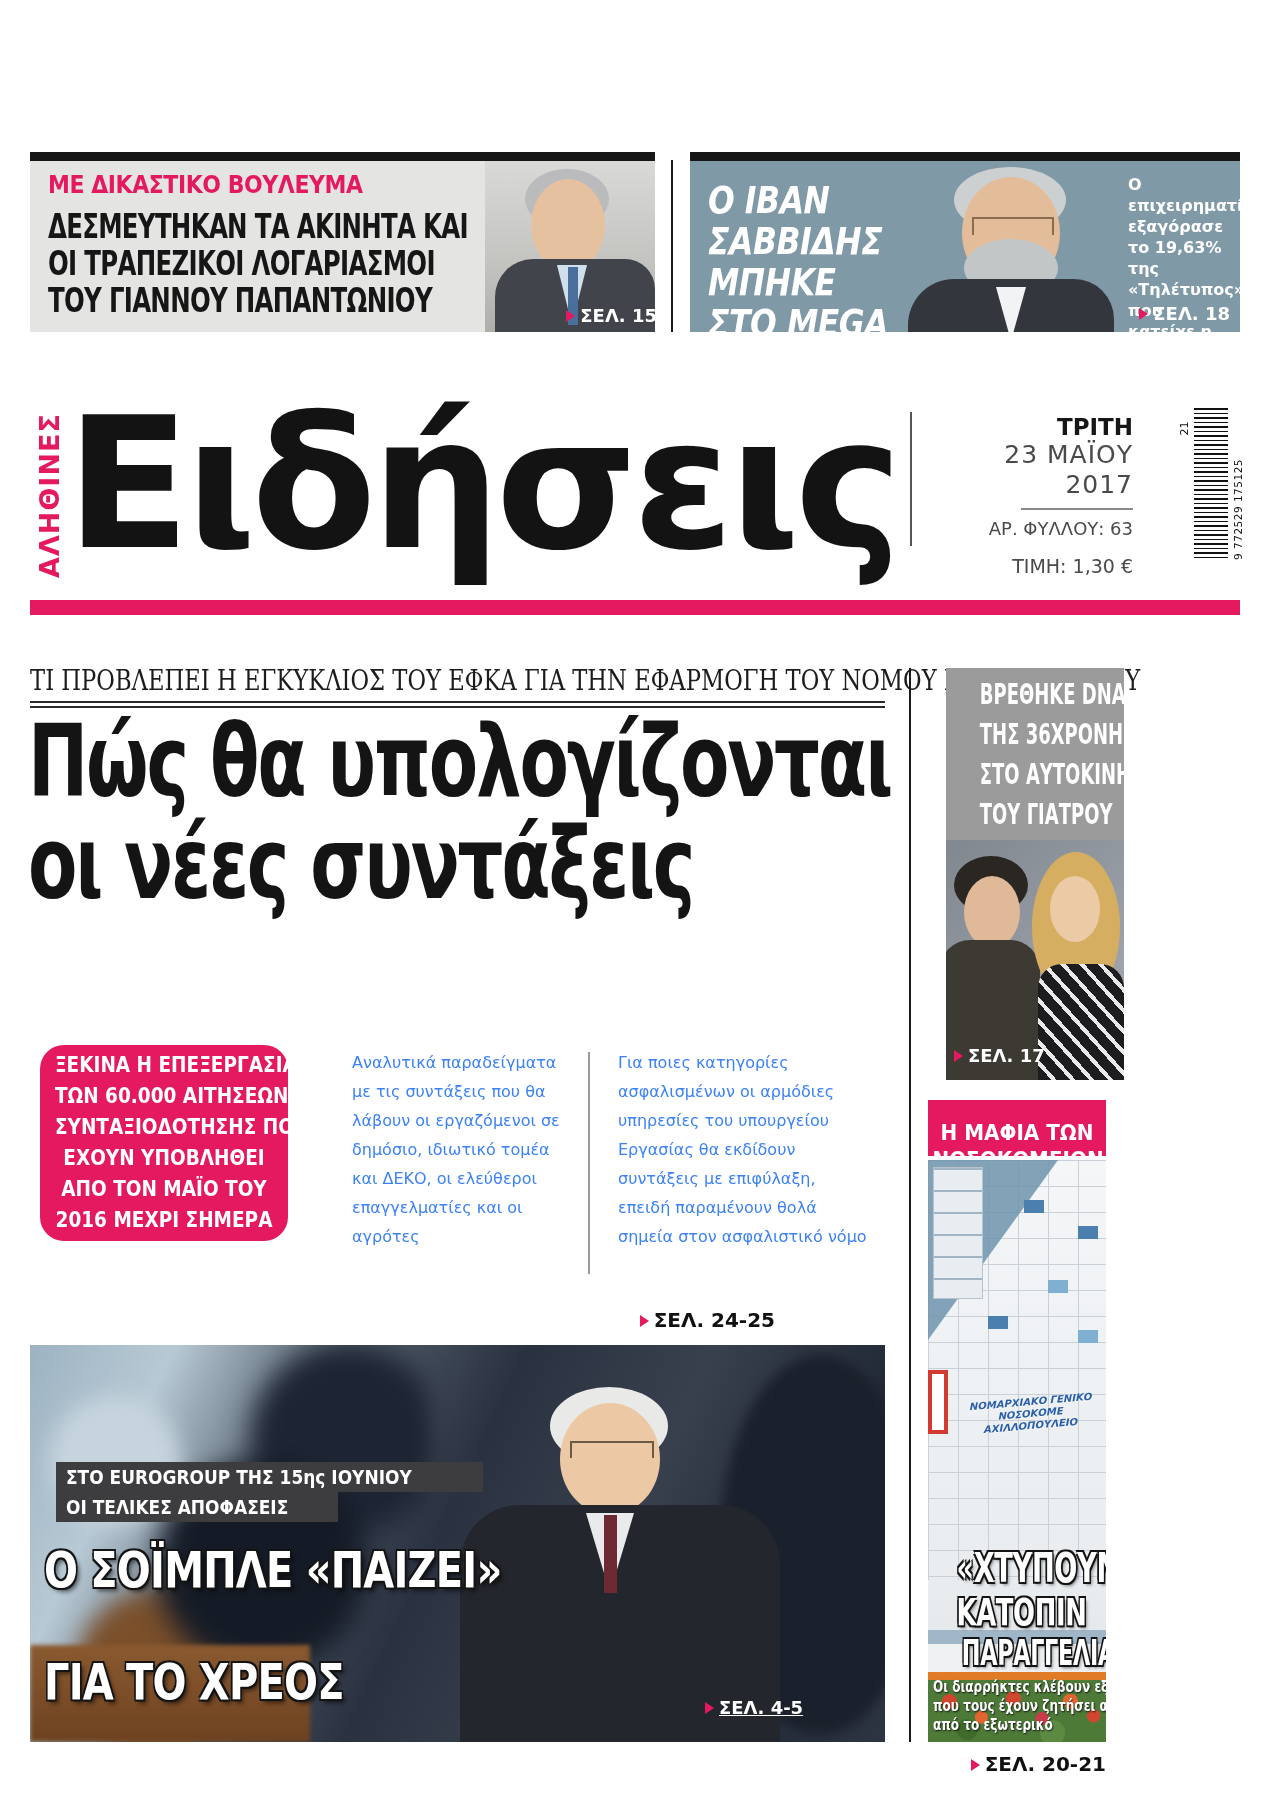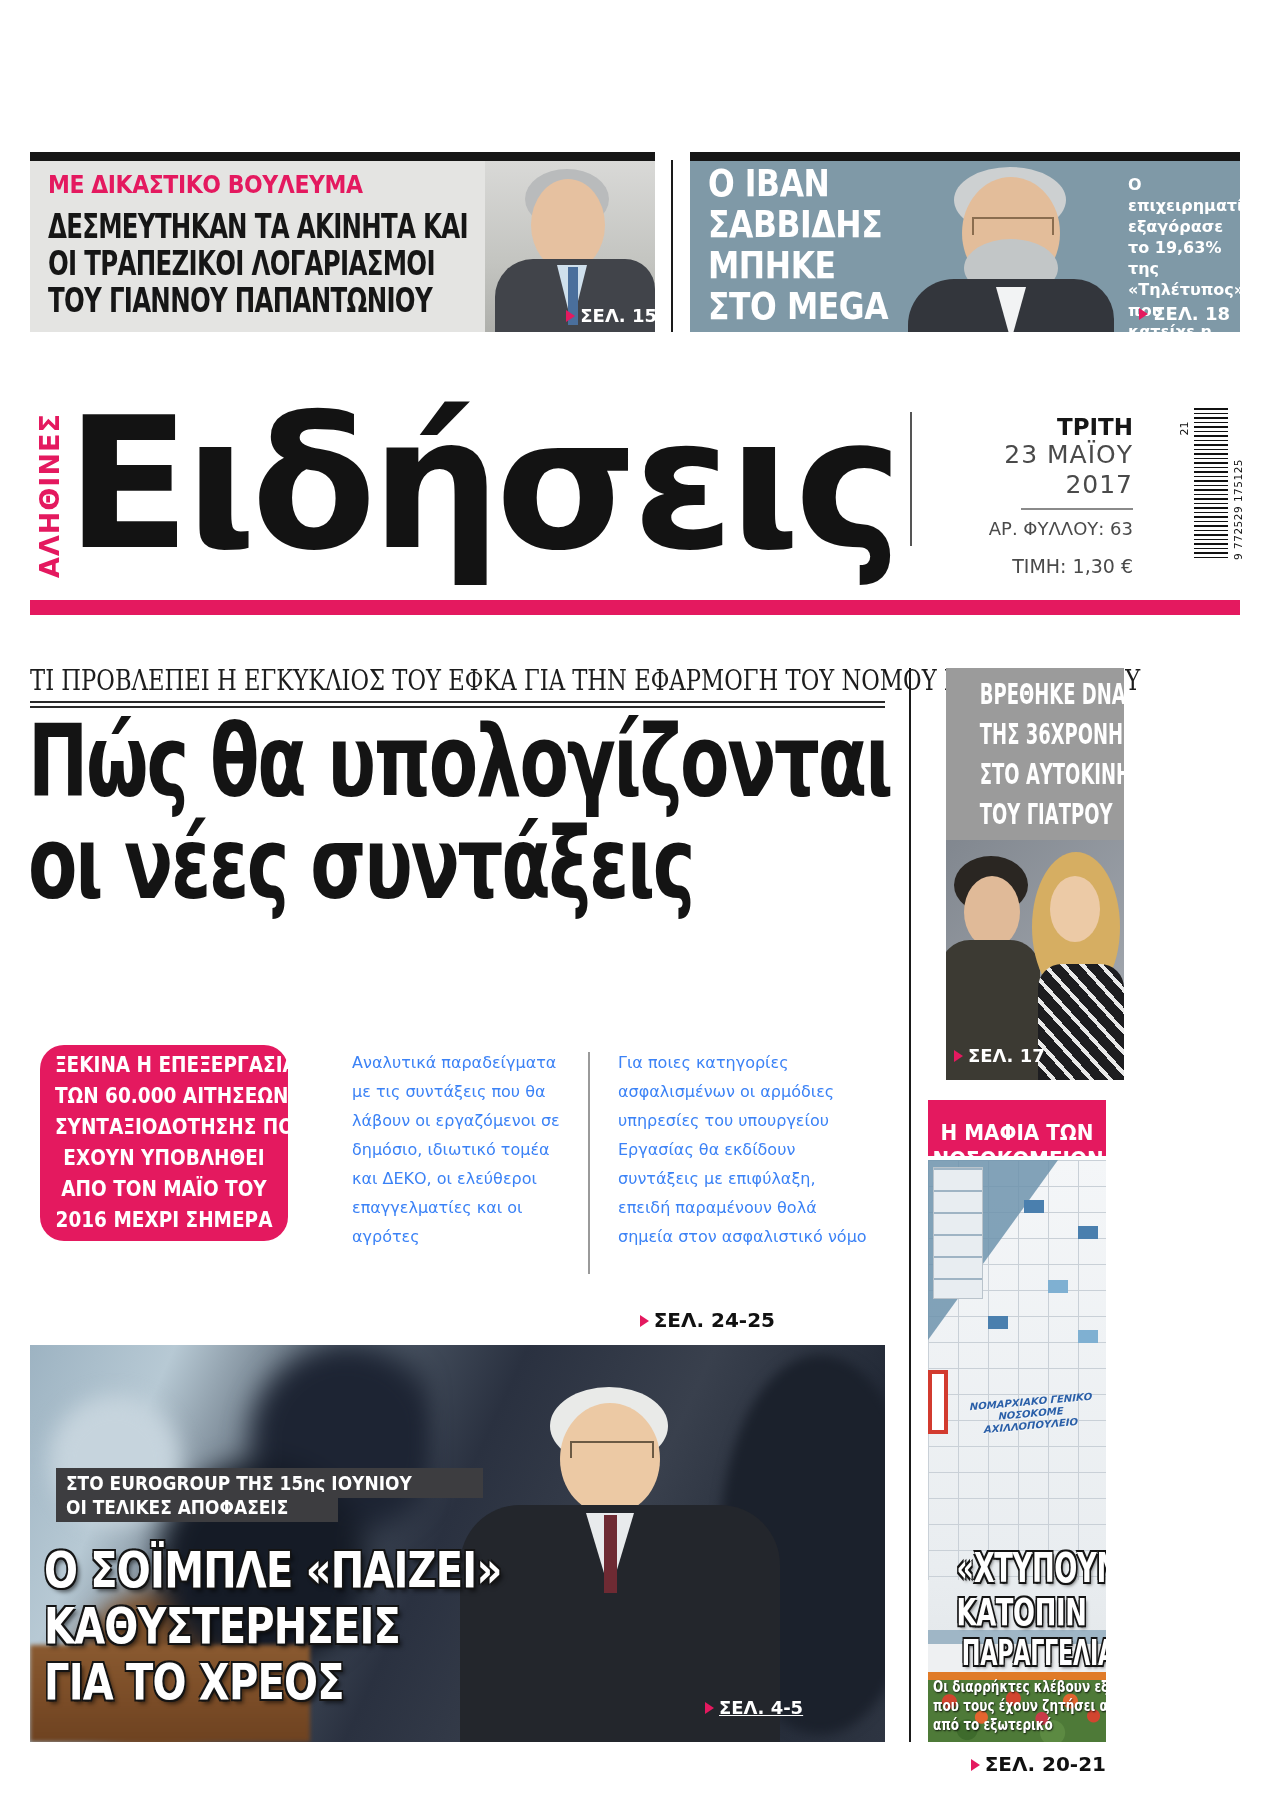--- a/index.html
+++ b/index.html
@@ -95,21 +95,21 @@
       <div class="abs pageref white" style="right:6px;bottom:6px;">
         <span class="tri"></span><span>ΣΕΛ. 15</span>
       </div>
     </div>
   </div>
 
   <div class="abs vline" style="left:671px;top:160px;width:2px;height:172px;"></div>
 
   <div class="abs steelbox" style="left:690px;top:152px;width:550px;height:180px;">
     <div class="blackbar"></div>
-    <div class="abs tr-head" style="left:18px;top:11px;">
+    <div class="abs tr-head" style="left:18px;top:28px;font-style:italic;">
       <span class="cx" style="transform:scaleX(0.85);">Ο ΙΒΑΝ</span><br>
       <span class="cx" style="transform:scaleX(0.85);">ΣΑΒΒΙΔΗΣ</span><br>
       <span class="cx" style="transform:scaleX(0.85);">ΜΠΗΚΕ</span><br>
       <span class="cx" style="transform:scaleX(0.85);">ΣΤΟ MEGA</span>
     </div>
 
     <div class="abs photo" style="left:212px;top:9px;width:218px;height:171px;">
       <div class="blob" style="left:52px;top:6px;width:112px;height:66px;background:#cdd0d1;"></div>
       <div class="blob" style="left:60px;top:16px;width:98px;height:112px;background:#e3bd9a;"></div>
       <div class="blob" style="left:62px;top:78px;width:94px;height:58px;background:#c2c6c7;"></div>
@@ -179,31 +179,29 @@
     <div class="abs" style="left:0;top:300px;width:280px;height:97px;background:linear-gradient(180deg,#8a5a30,#6e4220);filter:blur(2px);"></div>
     <div class="blob" style="left:690px;top:10px;width:200px;height:380px;background:#1b212c;filter:blur(6px);"></div>
 
     <div class="blob" style="left:520px;top:42px;width:118px;height:78px;background:#e9eae8;"></div>
     <div class="blob" style="left:530px;top:58px;width:100px;height:112px;background:#ecc9a4;"></div>
     <div class="abs" style="left:540px;top:96px;width:80px;height:15px;border-top:2px solid #6b5a44;border-left:2px solid #6b5a44;border-right:2px solid #6b5a44;"></div>
     <div class="abs" style="left:430px;top:160px;width:320px;height:237px;background:#23262c;border-radius:60px 60px 0 0;"></div>
     <div class="abs" style="left:556px;top:168px;width:48px;height:80px;background:#e8eaec;clip-path:polygon(0 0,100% 0,50% 100%);"></div>
     <div class="abs" style="left:574px;top:170px;width:13px;height:78px;background:#6e2a33;"></div>
 
-    <div class="abs tagbar" style="left:26px;top:123px;">
+    <div class="abs tagbar" style="left:26px;top:117px;">
       <span class="cx" style="transform:scaleX(0.85);">ΣΤΟ EUROGROUP ΤΗΣ 15ης ΙΟΥΝΙΟΥ</span>
     </div>
     <div class="abs tagbar" style="left:26px;top:147px;">
       <span class="cx" style="transform:scaleX(0.85);">ΟΙ ΤΕΛΙΚΕΣ ΑΠΟΦΑΣΕΙΣ</span>
     </div>
 
     <div class="abs outline-head" style="left:14px;top:196px;">
       <span class="cx" style="transform:scaleX(0.8);">Ο ΣΟΪΜΠΛΕ «ΠΑΙΖΕΙ»</span></div>
-    <div class="abs outline-head" style="left:14px;top:252px;">
-      <span class="cx" style="transform:scaleX(0.8);">ΚΑΘΥΣΤΕΡΗΣΕΙΣ</span></div>
     <div class="abs outline-head" style="left:14px;top:308px;">
       <span class="cx" style="transform:scaleX(0.8);">ΓΙΑ ΤΟ ΧΡΕΟΣ</span></div>
 
     <div class="abs pageref white" style="left:675px;top:352px;text-decoration:underline;">
       <span class="tri"></span><span>ΣΕΛ. 4-5</span>
     </div>
   </div>
 
   <div class="abs vline" style="left:909px;top:668px;width:2px;height:1074px;"></div>
 

